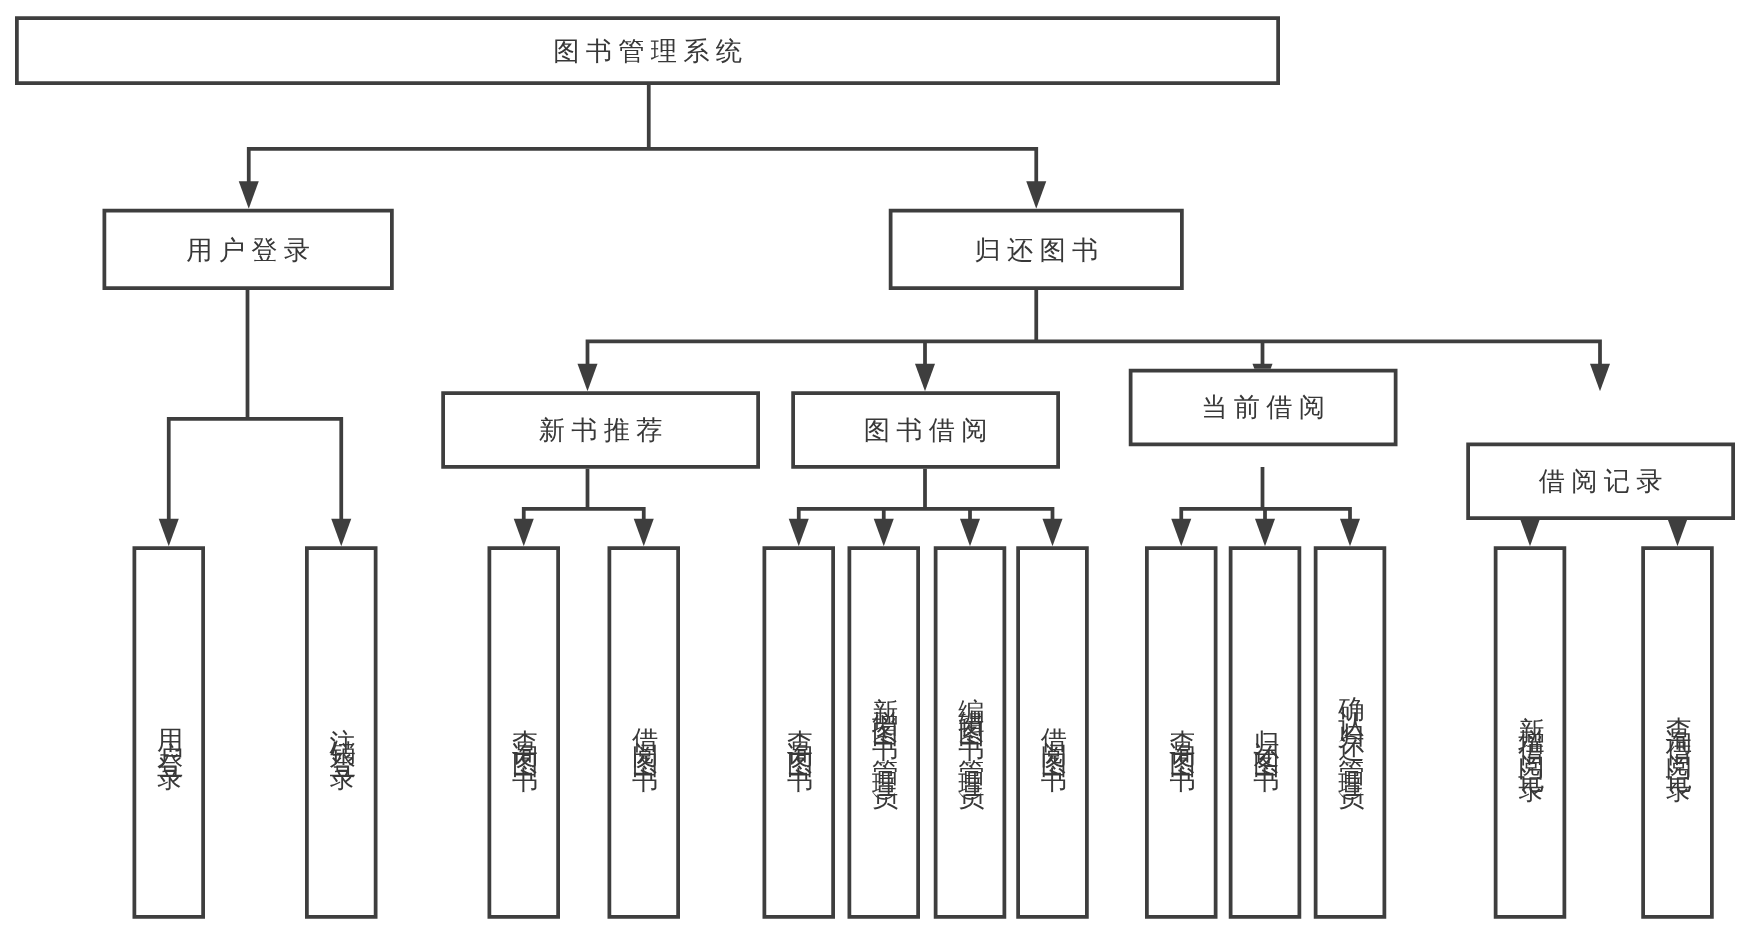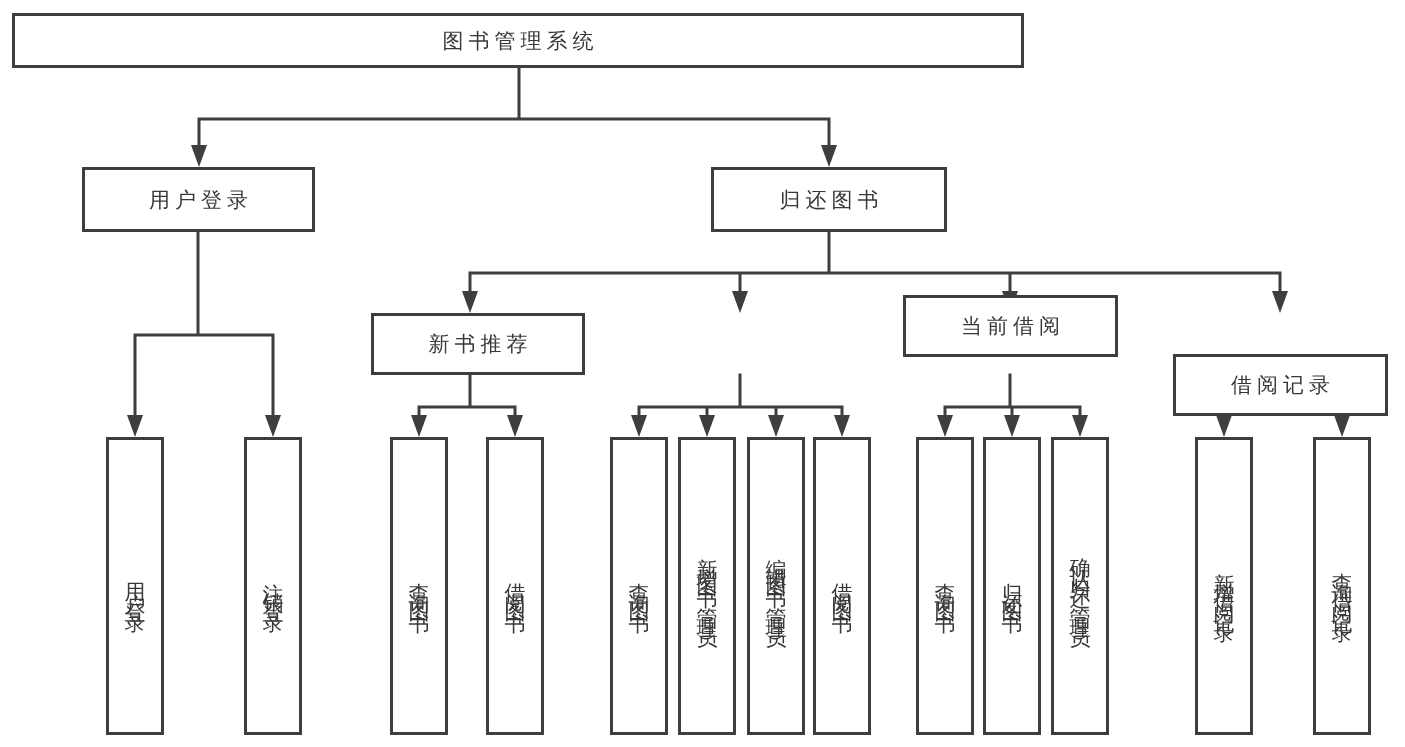--- a/index.html
+++ b/index.html
@@ -38,21 +38,21 @@
   .v {
     writing-mode: vertical-rl;
     letter-spacing: 10px;
     text-indent: 0;
     white-space: normal;
   }
   
   #n-root              { left: 12px;   top: 13px;  width: 1012px; height: 55px; }
   #n-user-login        { left: 82px;   top: 167px; width: 233px;  height: 65px; }
   #n-book-management   { left: 711px;  top: 167px; width: 236px;  height: 65px; }
-  #n-new-book-recommend{ left: 371px;  top: 313px; width: 214px;  height: 62px; }
+  #n-new-book-recommend{ left: 353px;  top: 313px; width: 255px;  height: 62px; }
   #n-book-borrow       { left: 633px;  top: 313px; width: 215px;  height: 62px; }
   #n-current-borrow    { left: 903px;  top: 295px; width: 215px;  height: 62px; text-align: center; }
   #n-borrow-records    { left: 1173px; top: 313px; width: 215px;  height: 62px; margin-top: 41px; }
   .leaf                { top: 437px; width: 58px; height: 298px; }
   #l-ul-user-login     { left: 106px; }
   #l-ul-logout         { left: 244px; }
   #l-nb-query          { left: 390px; }
   #l-nb-borrow         { left: 486px; }
   #l-bb-query          { left: 610px; }
   #l-bb-add            { left: 678px; }
@@ -119,20 +119,21 @@
       <polygon points="1334,415 1350,415 1342,437"></polygon>
     </g>
   </svg>
 
   <div class="node" id="n-root">图书管理系统</div>
 
   <div class="node" id="n-user-login">用户登录</div>
   <div class="node" id="n-book-management">归还图书</div>
 
   <div class="node" id="n-new-book-recommend">新书推荐</div>
+  <div class="node" id="n-book-borrow">图书借阅</div>
   <div class="node" id="n-current-borrow">当前借阅</div>
   <div class="node" id="n-borrow-records">借阅记录</div>
 
   <div class="node leaf v" id="l-ul-user-login">用户登录</div>
   <div class="node leaf v" id="l-ul-logout">注销登录</div>
 
   <div class="node leaf v" id="l-nb-query">查询图书</div>
   <div class="node leaf v" id="l-nb-borrow">借阅图书</div>
 
   <div class="node leaf v" id="l-bb-query">查询图书</div>

